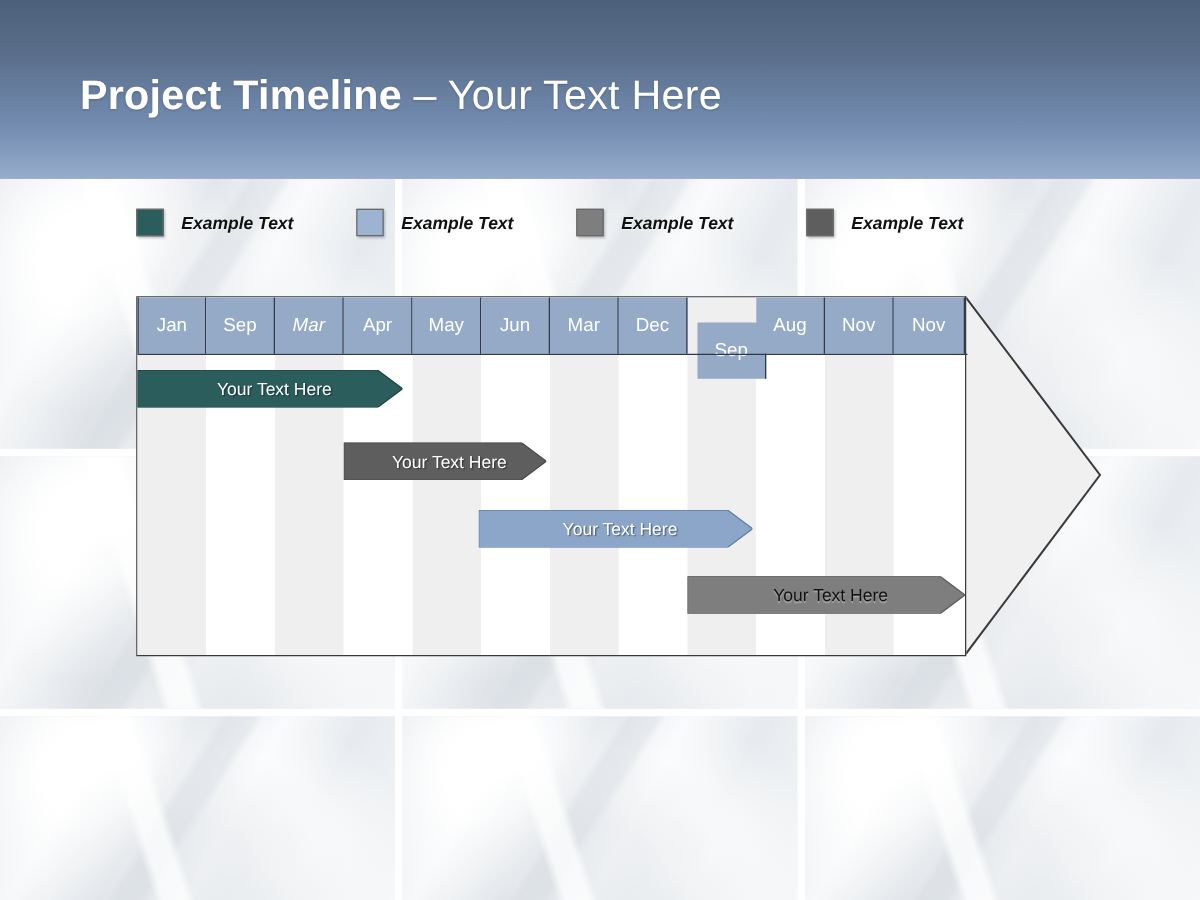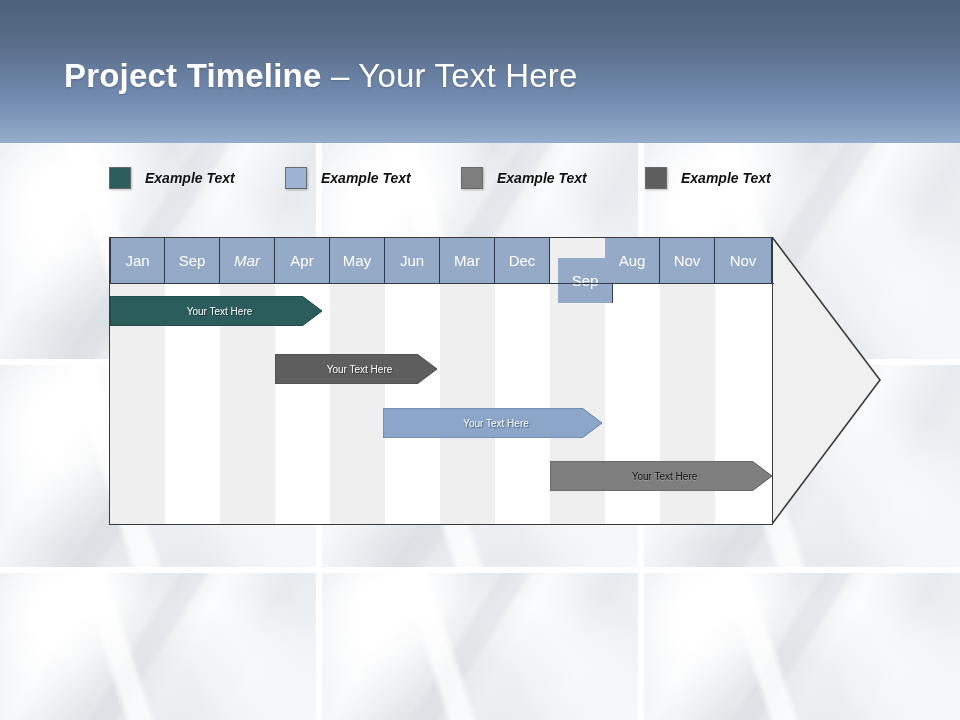--- a/index.html
+++ b/index.html
@@ -60,21 +60,21 @@
   .headline{position:absolute;left:0;top:45px;width:664px;height:1px;background:#2f3a48;}
 
   
   .chart-arrow{position:absolute;left:772px;top:237px;width:110px;height:288px;}
   .chart-arrow svg{display:block;}
 
   
   .bar{position:absolute;height:30px;display:flex;align-items:center;}
   .bar svg{position:absolute;left:0;top:0;}
   .bar-label{position:relative;z-index:2;width:100%;text-align:center;padding-right:18px;
-     box-sizing:border-box;font-size:10px;white-space:nowrap;padding-left:25px;}
+     box-sizing:border-box;font-size:14px;white-space:nowrap;padding-left:25px;}
   .bar-label.light{color:#ffffff;text-shadow:1px 1px 1px rgba(0,0,0,.45);}
   .bar-label.dark{color:#111111;text-shadow:0 1px 1px rgba(255,255,255,.35);}
 </style>
 </head>
 <body>
 
 <div id="slide">
 
   <div class="bg-grid">
     <div class="bg-tile" style="left:0px;top:0px;width:316px;height:216px;"></div>

